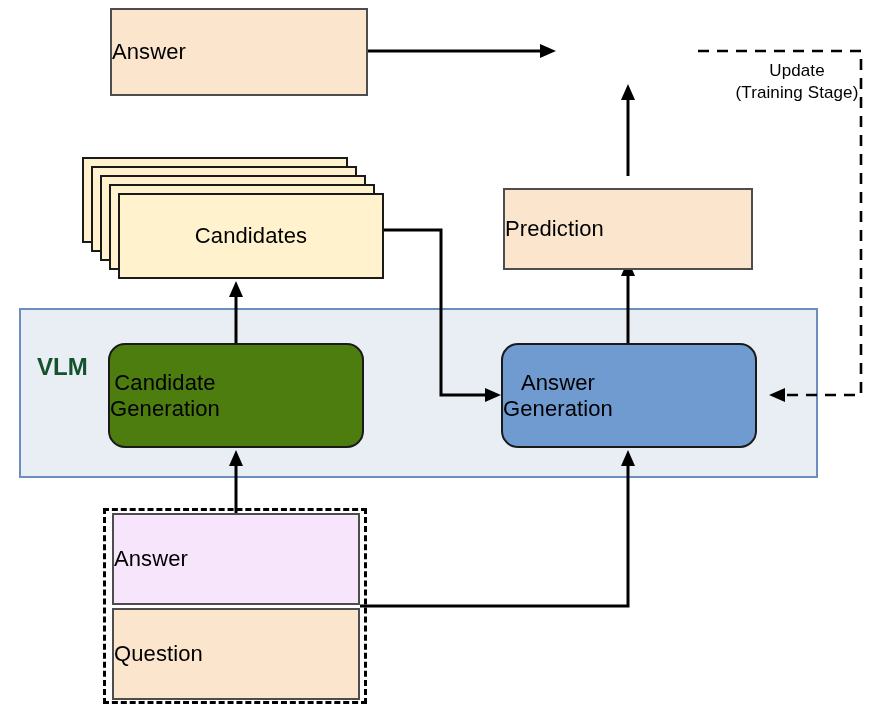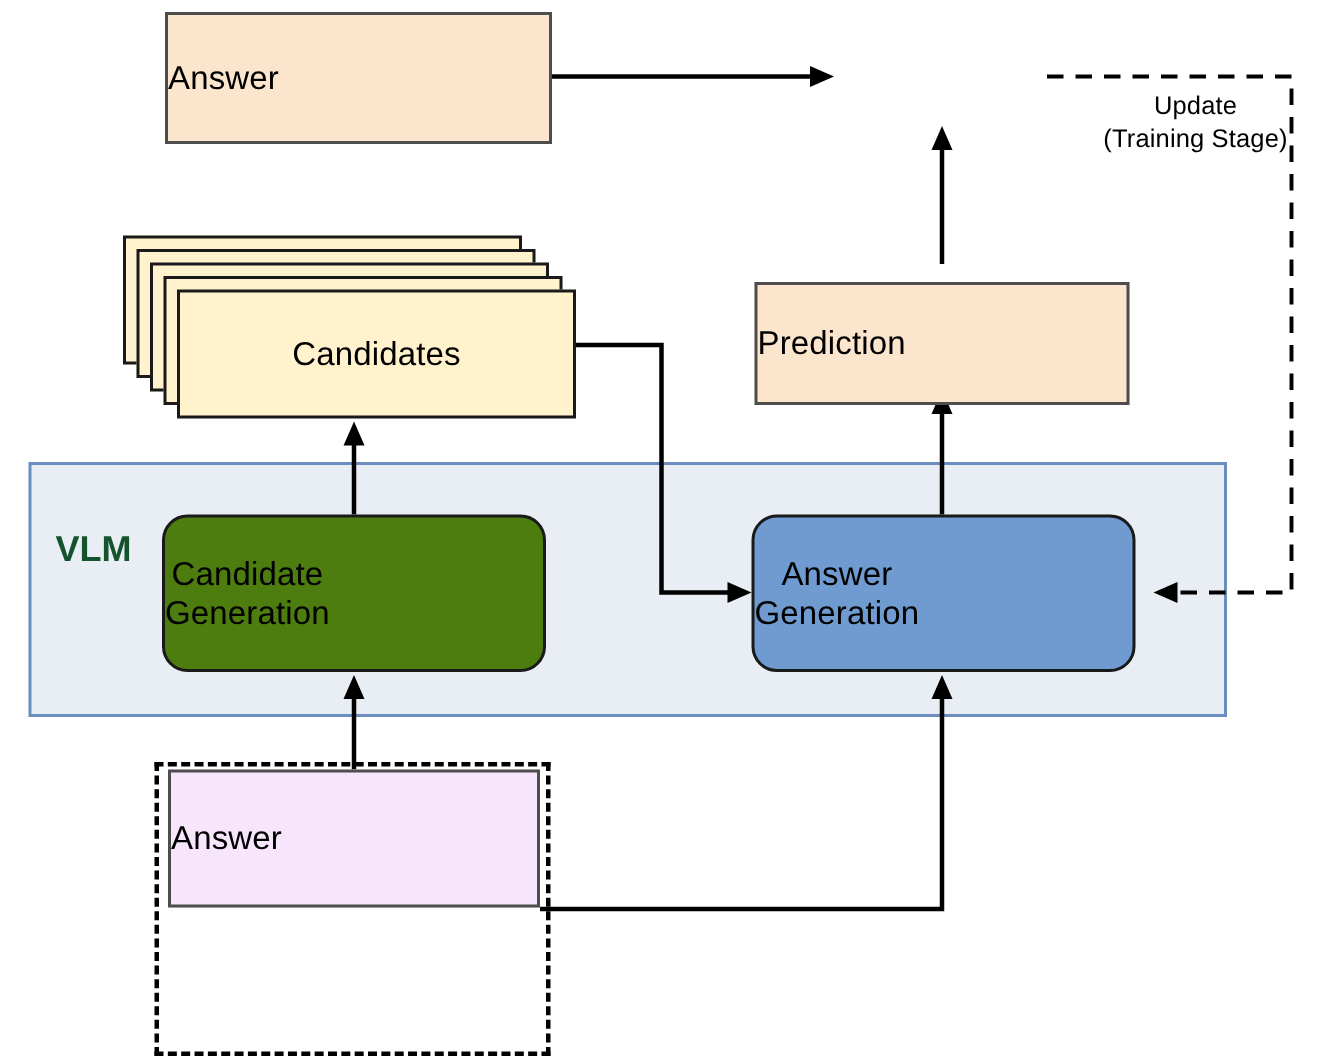--- a/index.html
+++ b/index.html
@@ -249,14 +249,17 @@
     <span>Answer
 Generation</span>
   </div>
 
   <div id="input-group"></div>
 
   <div class="node" id="chart-box">
     <span>Answer</span>
   </div>
 
+  <div class="node" id="question-box">
+    <span>Question</span>
+  </div>
 
 </div>
 
 </body></html>

